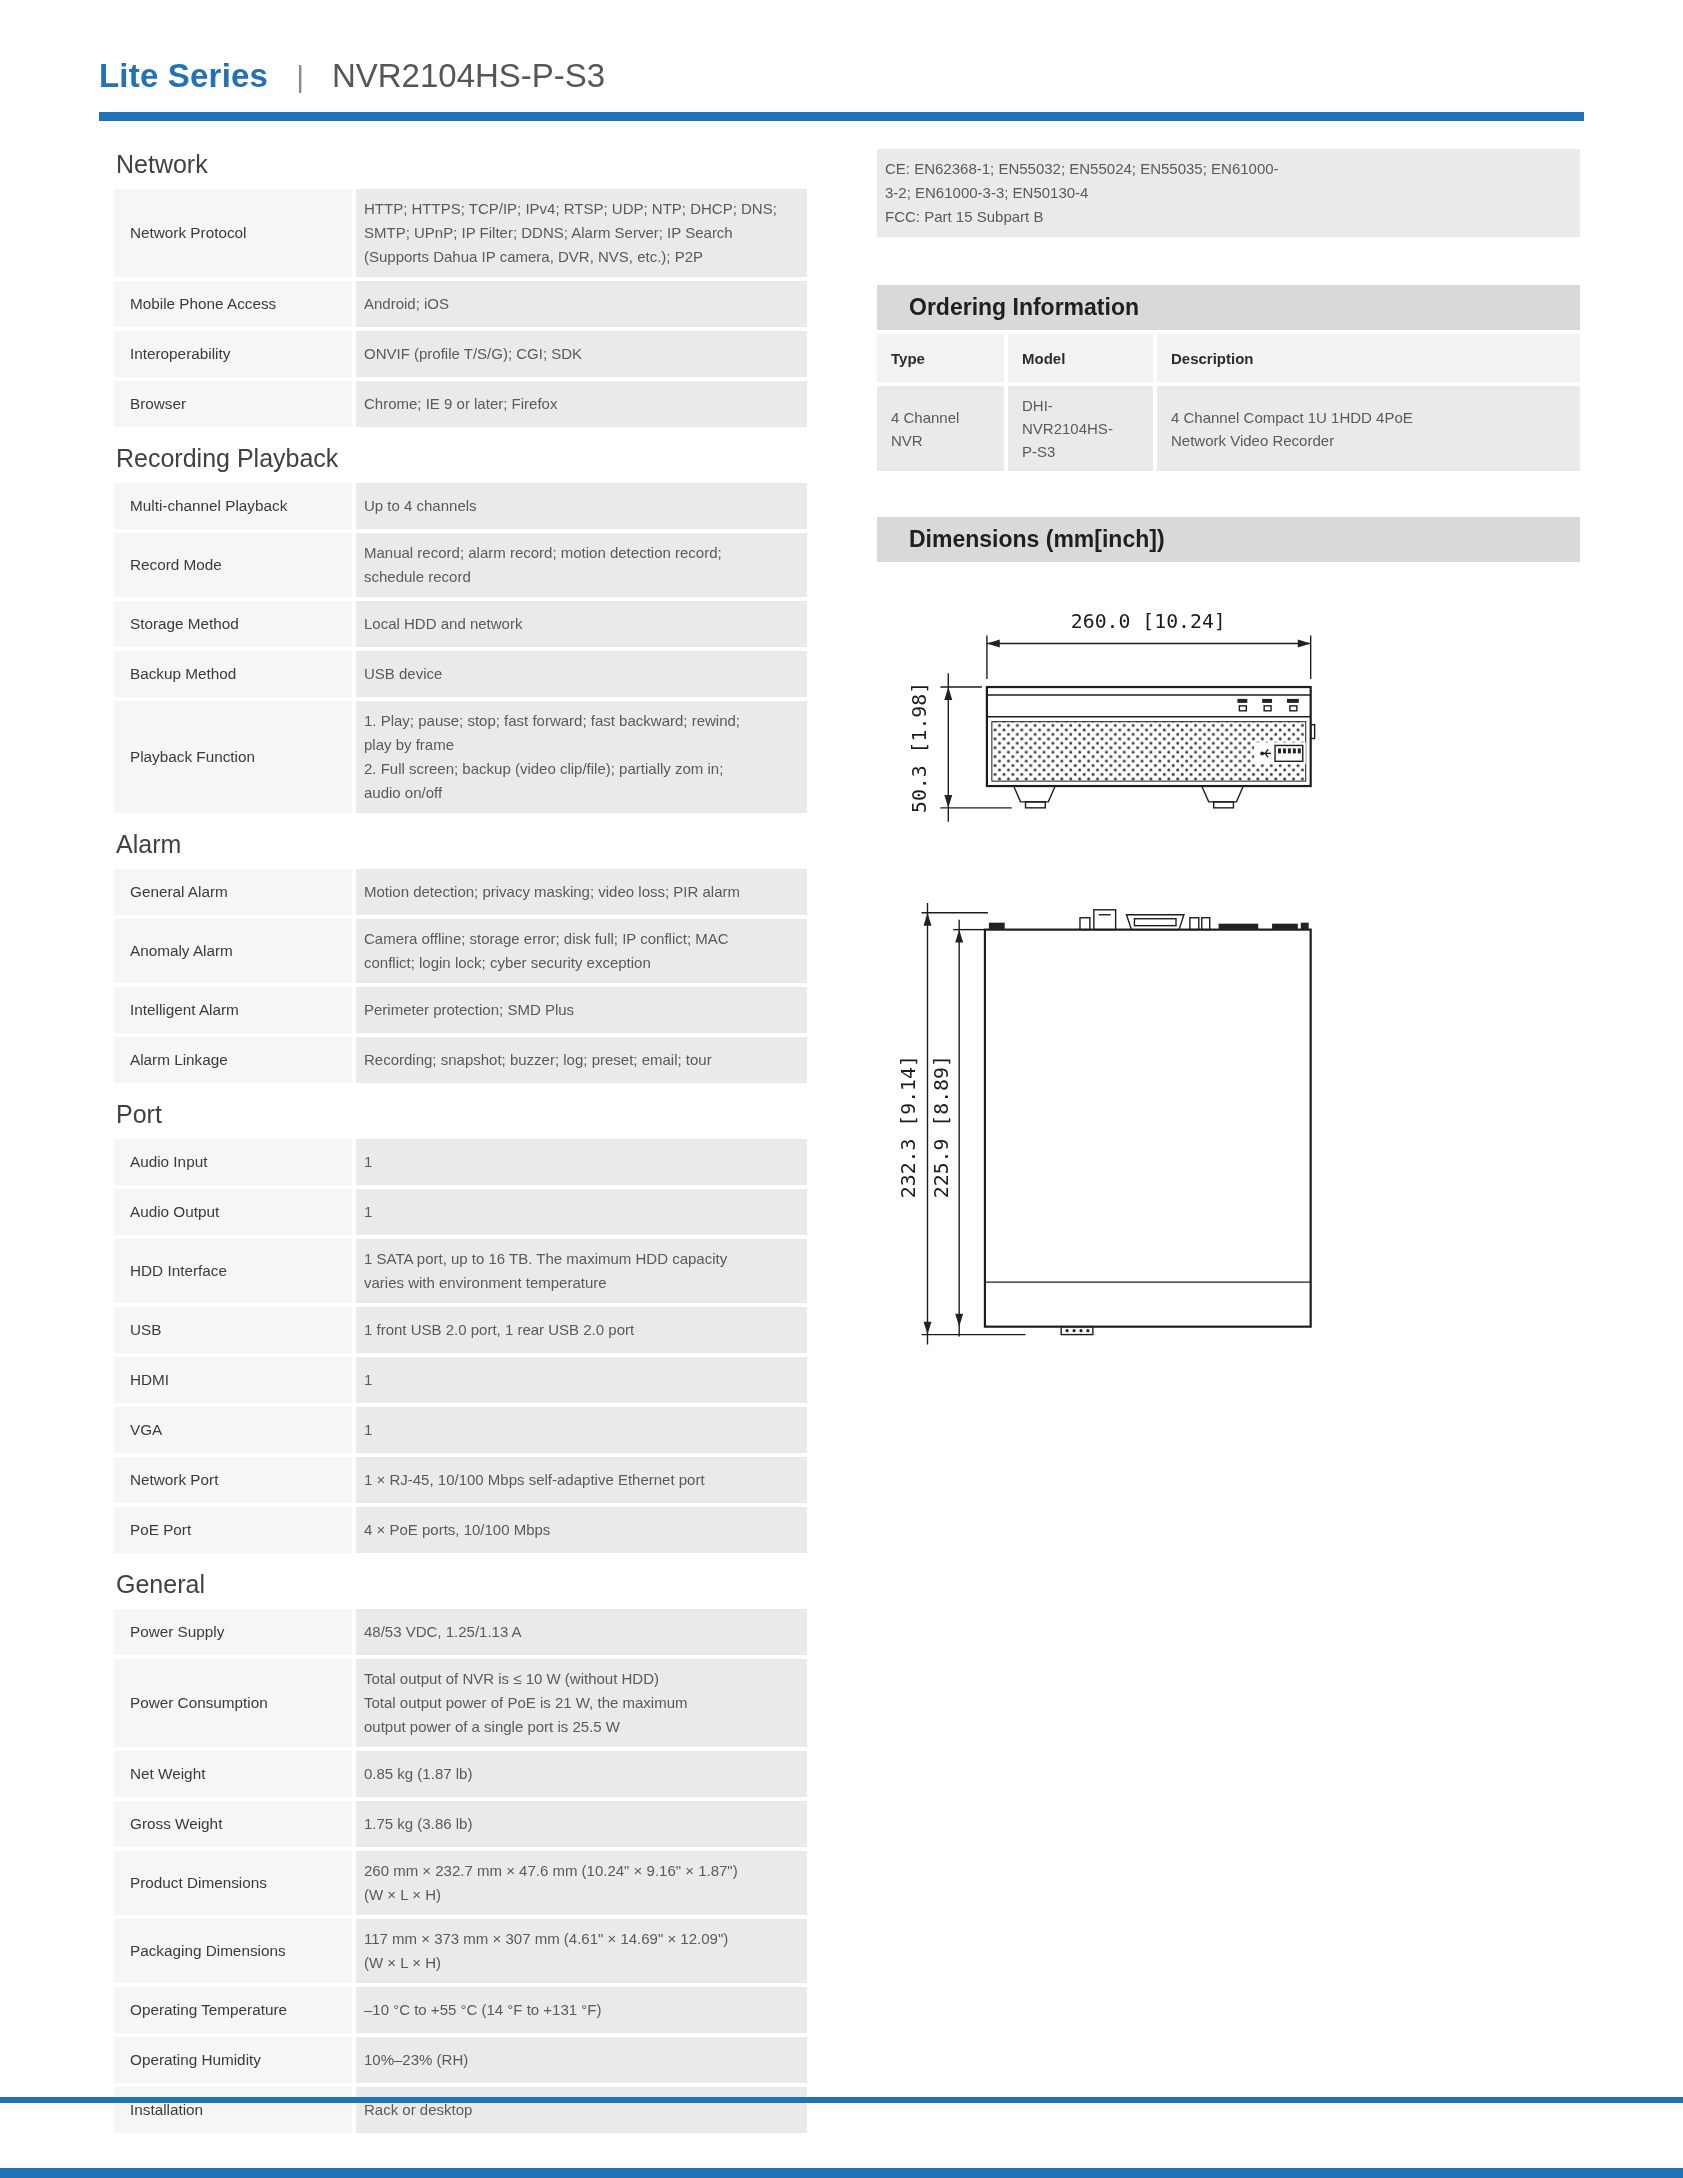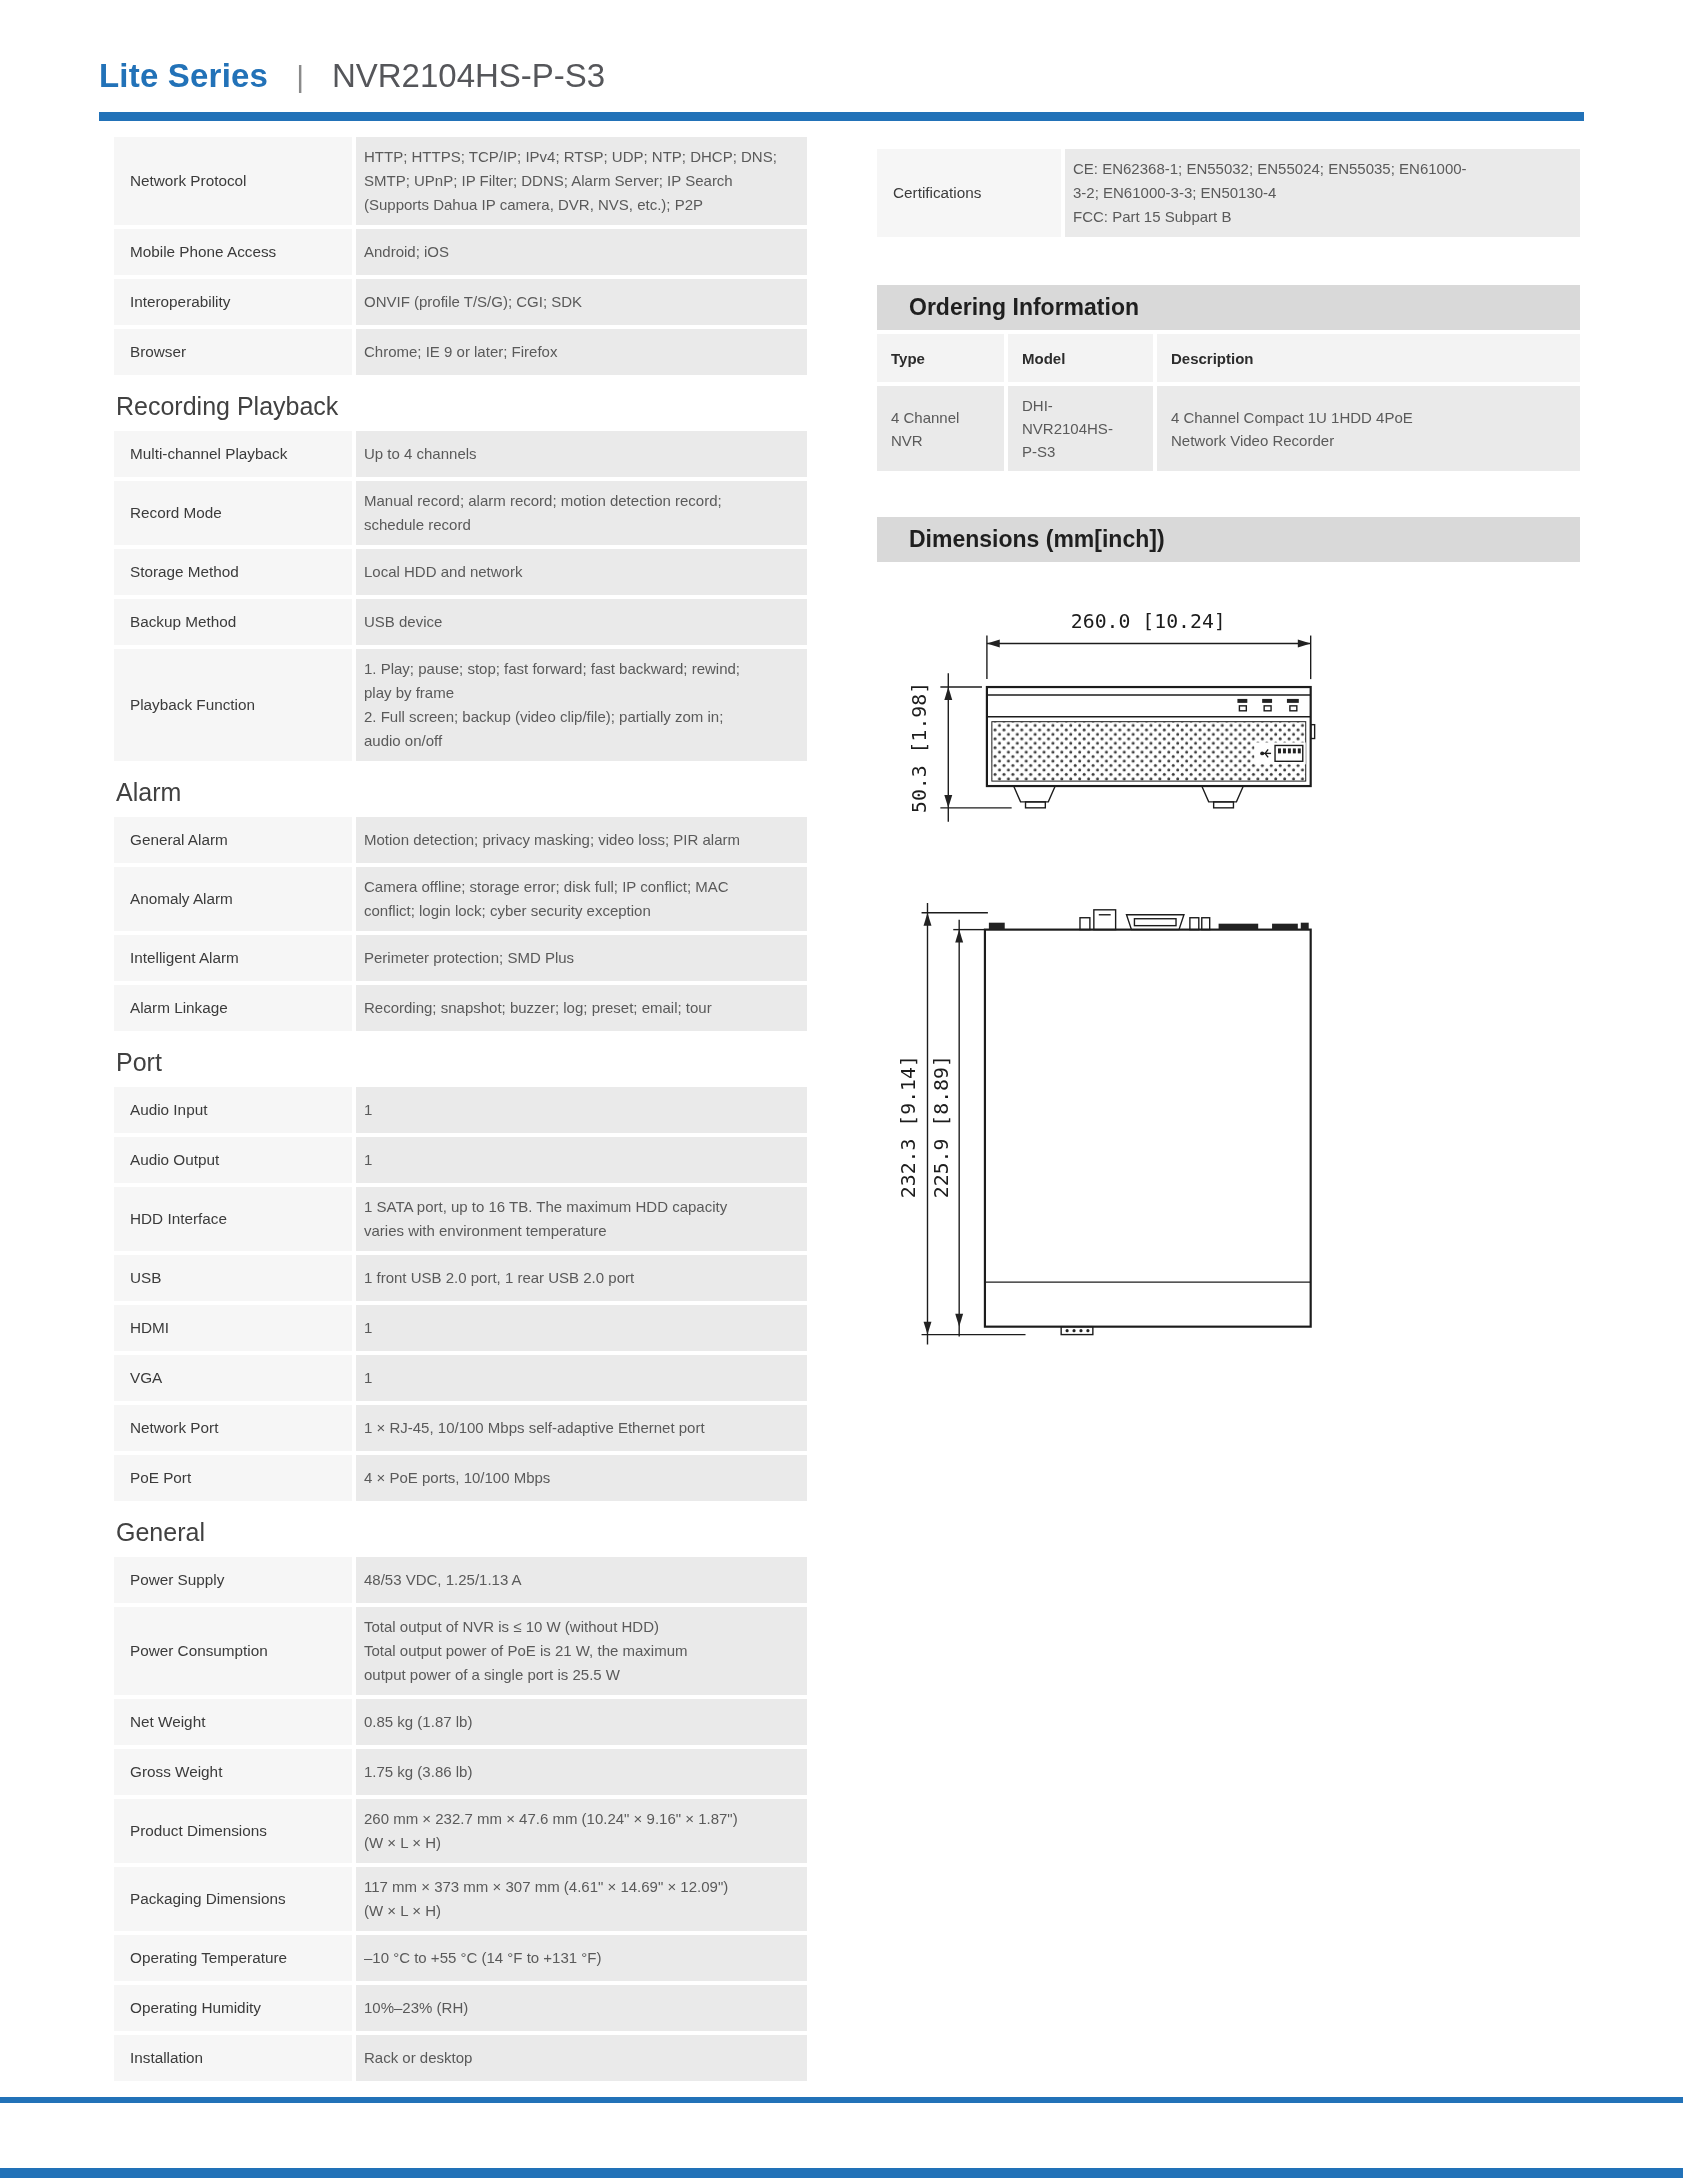--- a/index.html
+++ b/index.html
@@ -58,20 +58,21 @@
 
 <div class="page-header">
   <span class="series-title">Lite Series</span>
   <span class="title-sep">|</span>
   <span class="model-title">NVR2104HS-P-S3</span>
 </div>
 <div class="header-rule"></div>
 
 <div class="left-col">
 
+  <div class="sec-title">Network</div>
   <div class="row">
     <div class="lab">Network Protocol</div>
     <div class="val">HTTP; HTTPS; TCP/IP; IPv4; RTSP; UDP; NTP; DHCP; DNS;
 SMTP; UPnP; IP Filter; DDNS; Alarm Server; IP Search
 (Supports Dahua IP camera, DVR, NVS, etc.); P2P</div>
   </div>
   <div class="row">
     <div class="lab">Mobile Phone Access</div>
     <div class="val">Android; iOS</div>
   </div>
@@ -203,21 +204,20 @@
   </div>
   <div class="row">
     <div class="lab">Installation</div>
     <div class="val">Rack or desktop</div>
   </div>
 </div>
 
 <div class="right-col">
 
   <div class="row cert">
-    <div class="lab">Certifications</div>
     <div class="val">CE: EN62368-1; EN55032; EN55024; EN55035; EN61000-
 3-2; EN61000-3-3; EN50130-4
 FCC: Part 15 Subpart B</div>
   </div>
 
   <div class="gray-bar ord-bar">Ordering Information</div>
 
   <div class="ord-table">
     <div class="ord-row ord-head">
       <div class="ord-cell c1">Type</div>

